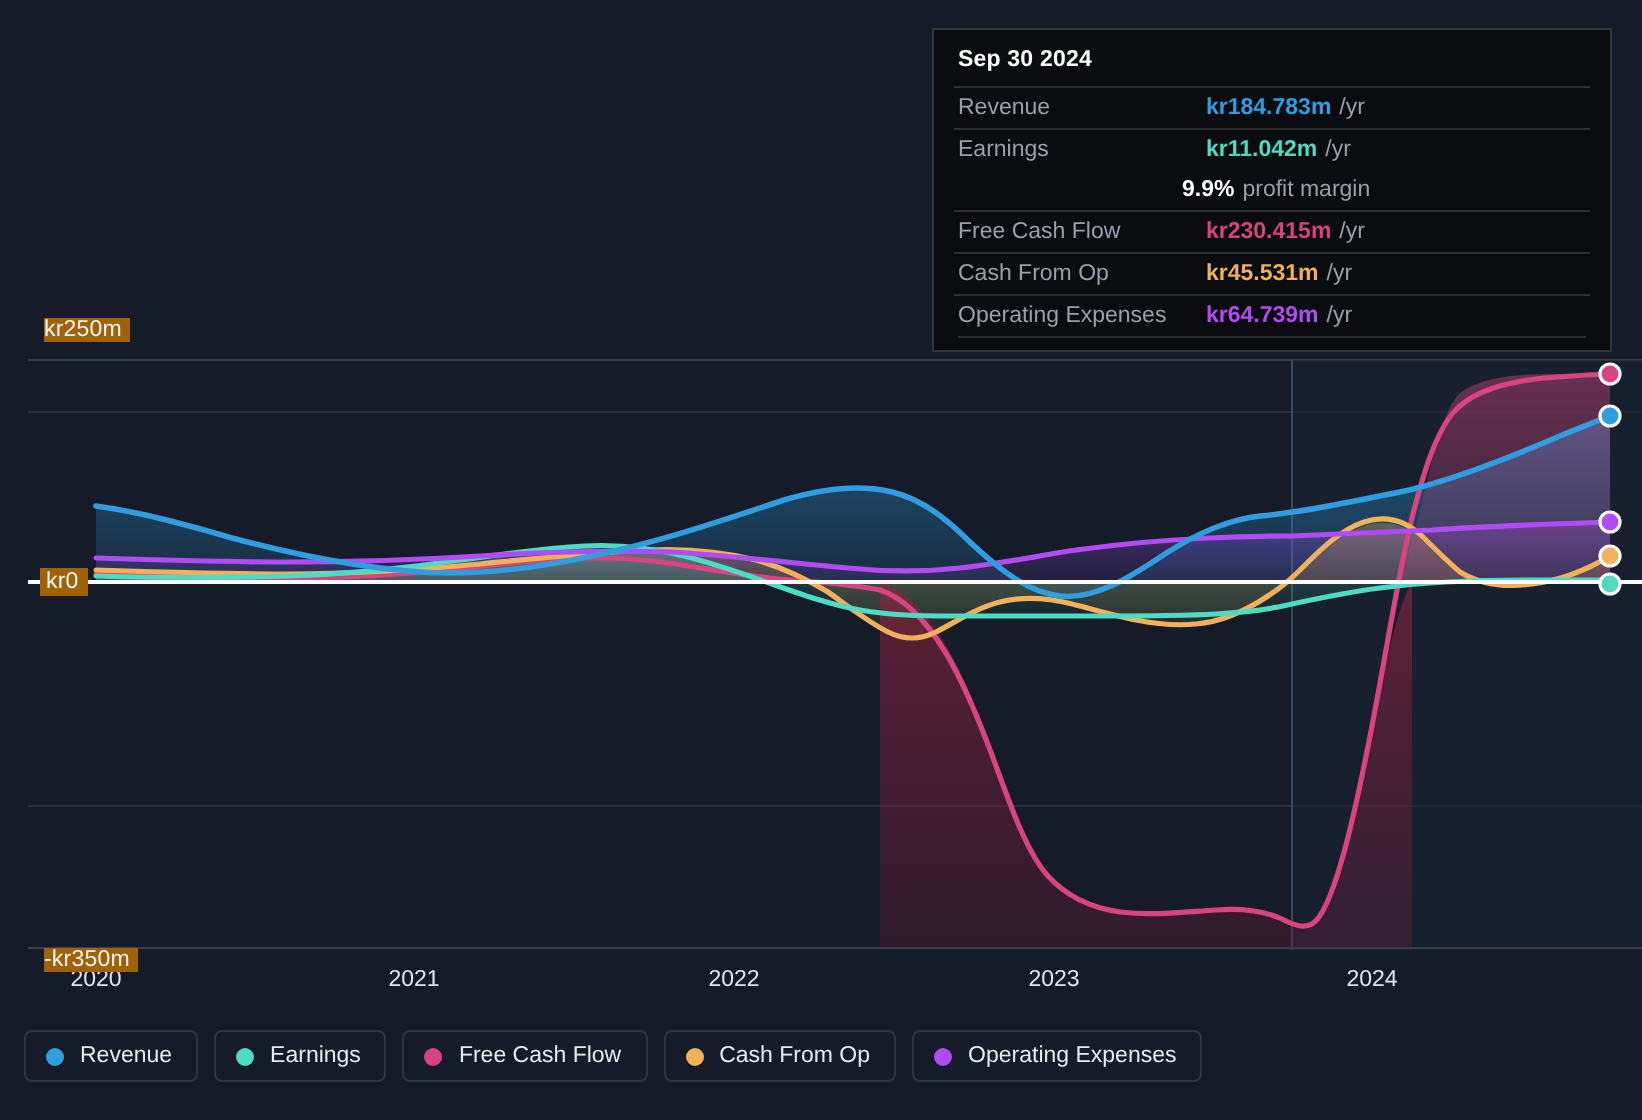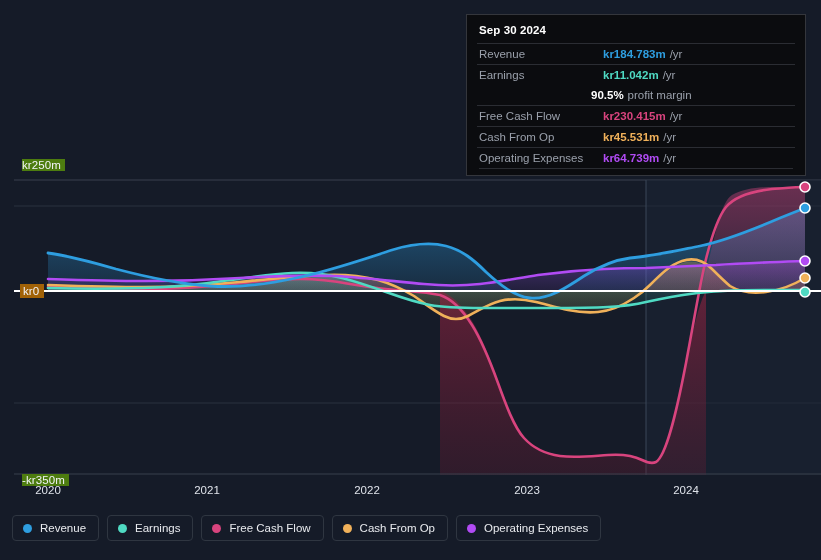--- a/index.html
+++ b/index.html
@@ -13,21 +13,21 @@
   #chart-root{position:absolute;inset:0;}
 
   
   .axis-label{
     position:absolute;
     color:#f2f4f7;
     font-size:11.5px;
     letter-spacing:.1px;
     white-space:nowrap;
   }
-  .y-label{background:#4d7c0f;padding:0 4px 0 0;z-index:6;}
+  .y-label{background:#a16207;padding:0 4px 0 0;z-index:6;}
   #y-top{left:22px;top:159px;}
   #y-zero{left:20px;top:284px;background:#a16207;padding:1px 5px 1px 3px;}
   #y-bottom{left:22px;top:474px;}
 
   .x-label{
     position:absolute;top:484px;
     color:#dfe3ea;font-size:11.5px;
     transform:translateX(-50%);
   }
 
@@ -251,21 +251,21 @@
     </div>
 
     <div class="tt-row">
       <span class="tt-name">Earnings</span>
       <span class="tt-val" style="color:#4fdac3">kr11.042m</span>
       <span class="tt-unit">/yr</span>
     </div>
 
     <div class="tt-sub">
       <span class="tt-name"></span>
-      <span class="tt-margin-val">90.5%</span>
+      <span class="tt-margin-val">9.9%</span>
       <span class="tt-margin-txt">profit margin</span>
     </div>
 
     <div class="tt-row">
       <span class="tt-name">Free Cash Flow</span>
       <span class="tt-val" style="color:#d8447e">kr230.415m</span>
       <span class="tt-unit">/yr</span>
     </div>
 
     <div class="tt-row">

